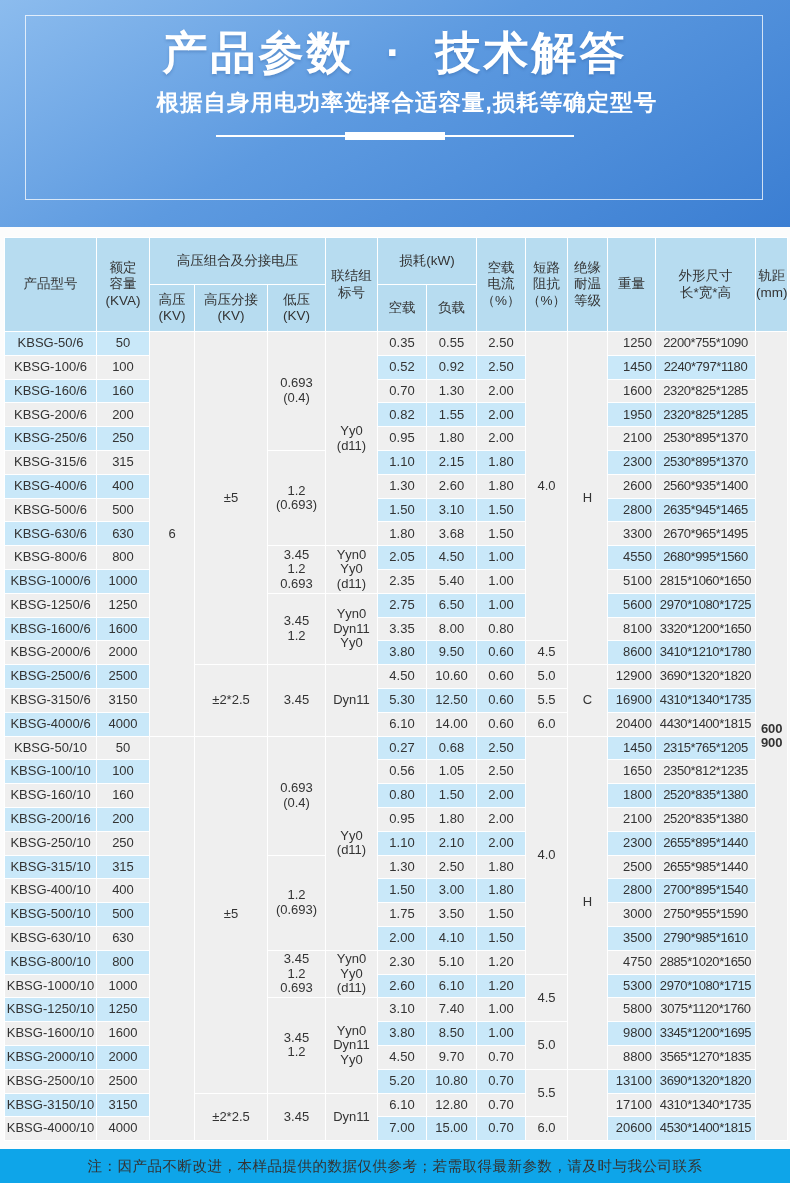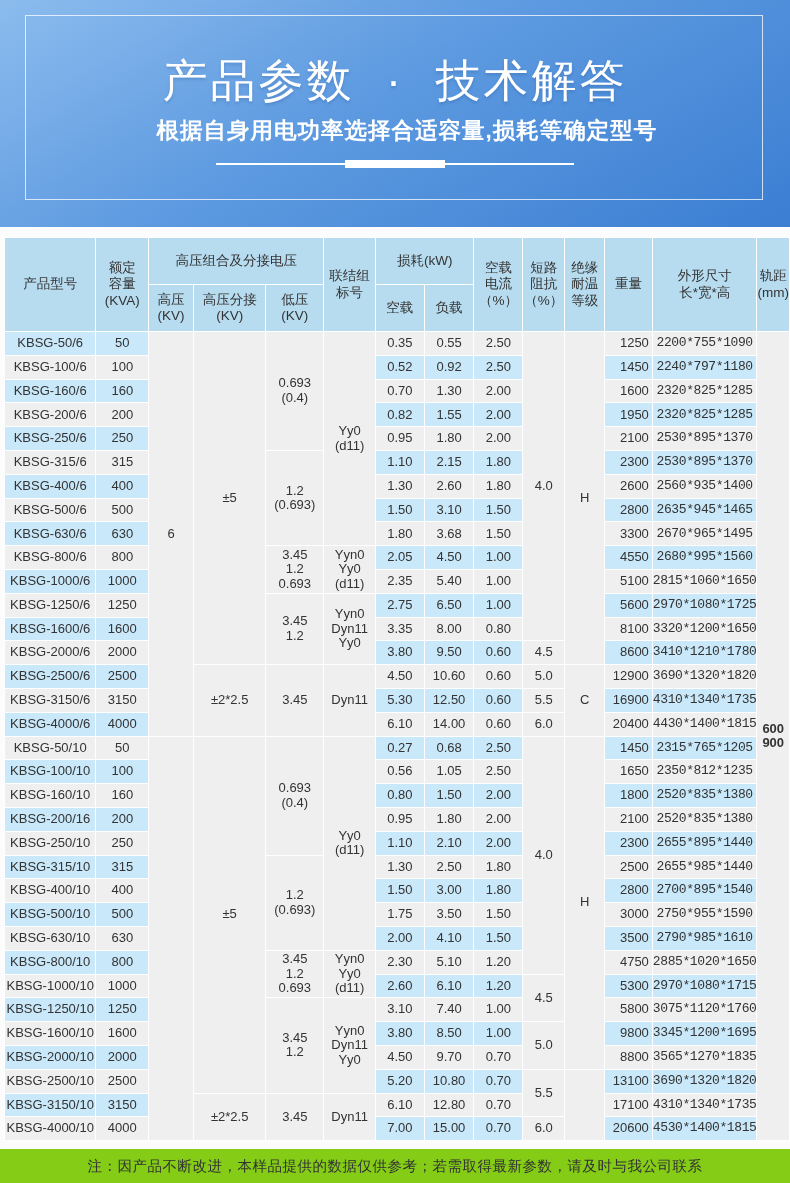--- a/index.html
+++ b/index.html
@@ -12,22 +12,22 @@
   .banner{
     position:relative;height:227px;
     background:linear-gradient(150deg,#8cbcee 0%,#5d9ae0 45%,#3b7ed2 100%);
     overflow:hidden;
   }
   .banner-frame{
     position:absolute;left:25px;top:15px;width:736px;height:183px;
     border:1px solid rgba(255,255,255,.75);
   }
   .banner-title{
-    position:relative;margin:0;padding-top:58px;text-align:center;
-    color:#fff;font-size:45px;font-weight:normal;
+    position:relative;margin:0;padding-top:30px;text-align:center;
+    color:#fff;font-size:45px;font-weight:bold;
     letter-spacing:3px;word-spacing:16px;line-height:1;
     text-shadow:0 2px 3px rgba(30,70,130,.25);
   }
   .banner-subtitle{
     position:relative;margin-top:17px;text-align:center;color:#fff;
     font-size:22.5px;font-weight:bold;letter-spacing:1px;line-height:1;margin-left:24px;
   }
   .banner-divider{position:relative;width:358px;height:8px;margin:17px auto 0;}
   .banner-divider .thin{position:absolute;left:0;right:0;top:3px;height:2px;background:#fff;}
   .banner-divider .thick{position:absolute;left:50%;top:0;transform:translateX(-50%);width:100px;height:8px;background:#fff;}
@@ -45,25 +45,25 @@
     background:#b7dcf0;font-weight:400;white-space:pre-line;
     line-height:1.22;font-size:13.5px;
   }
   .spec tbody tr{height:23.8px;}
   .spec tbody td{line-height:1.12;white-space:pre-line;}
   .c-gray{background:#efefef;}
   .c-blue{background:#c9e8f9;}
   .merged{background:#efefef;margin-top:36px;}
   .col-model{font-size:13.2px;}
   .col-weight{text-align:right !important;padding-right:3px !important;}
-  .col-dims{font-size:12.3px;letter-spacing:-0.4px;font-family:Liberation Mono, monospace;}
+  .col-dims{font-size:12.3px;letter-spacing:-0.4px;}
   .col-gauge{font-size:13.5px;font-weight:bold;}
   
   .note-bar{
-    margin-top:8px;height:35px;background:#84cc16;
+    margin-top:8px;height:35px;background:#0ea5e9;
     display:flex;align-items:center;justify-content:center;
   }
   .note-text{font-size:14.5px;color:#333;letter-spacing:.5px;}
 </style>
 </head>
 <body>
 
 <div class="banner">
   <div class="banner-frame"></div>
   <div class="banner-title">产品参数 · 技术解答</div>

